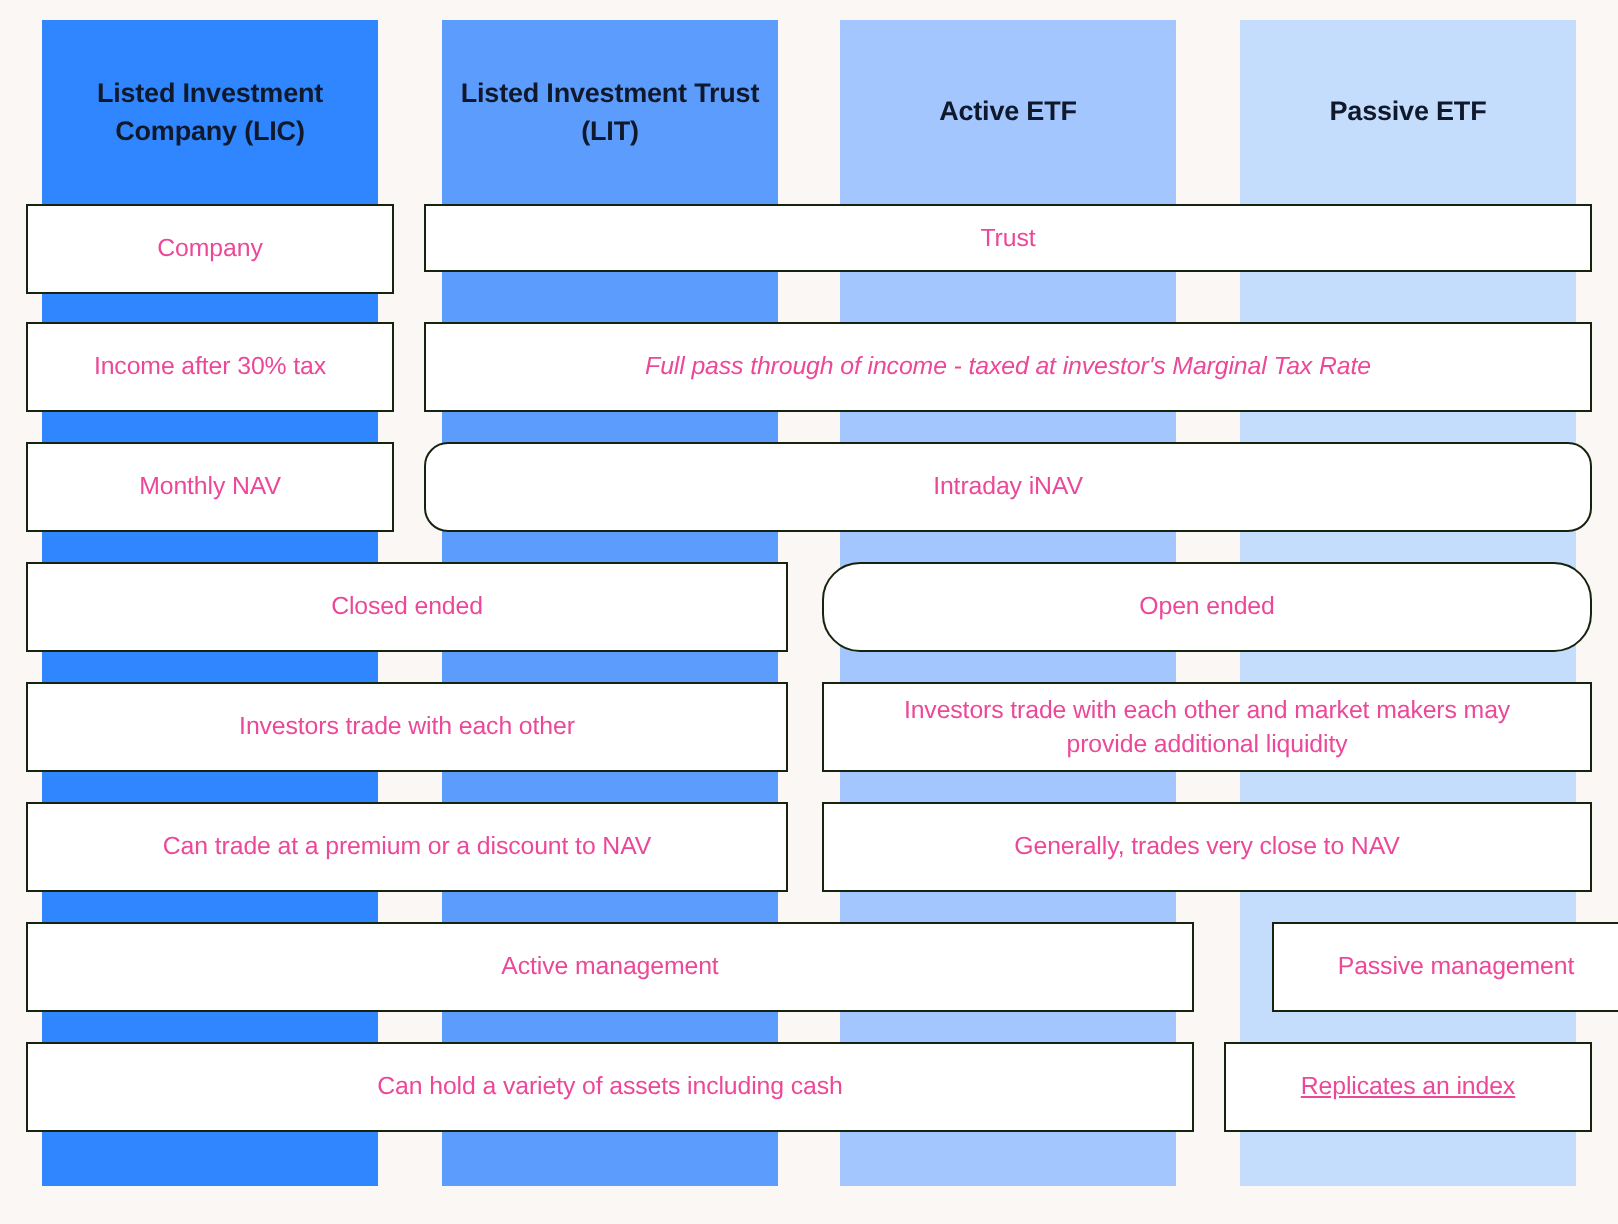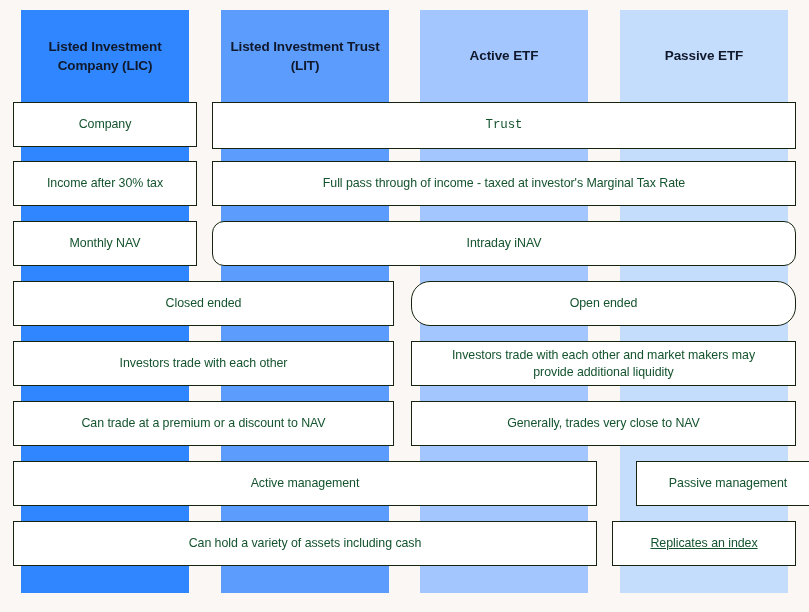--- a/index.html
+++ b/index.html
@@ -51,21 +51,21 @@
     background: #ffffff;
     border: 1px solid #16240f;
     box-sizing: border-box;
     display: flex;
     align-items: center;
     justify-content: center;
     text-align: center;
     padding: 4px 26px;
     font-size: 12.4px;
     line-height: 1.33;
-    color: #14532d;
+    color: #ec4899;
     letter-spacing: -0.05px;
   }
 </style>
 </head>
 <body>
 
 <div id="board">
 
   <div id="bands">
       <div class="col-band" style="left: 21px; width: 168px; background: rgb(47, 134, 254);"></div>
@@ -76,23 +76,23 @@
 
   <div id="headers">
       <div class="col-header" style="left: 21px; width: 168px; border-radius: 21px;">Listed Investment Company (LIC)</div>
       <div class="col-header" style="left: 221px; width: 168px;">Listed Investment Trust (LIT)</div>
       <div class="col-header" style="left: 420px; width: 168px;">Active ETF</div>
       <div class="col-header" style="left: 620px; width: 168px;">Passive ETF</div>
     </div>
 
   <div id="facts">
       <div class="fact-box" style="left: 13px; width: 184px; top: 102px; height: 45px;">Company</div>
-      <div class="fact-box" style="left: 212px; width: 584px; top: 102px; height: 47px; font-family: Liberation Mono, monospace;">Trust</div>
+      <div class="fact-box" style="left: 212px; width: 584px; top: 102px; height: 34px;">Trust</div>
       <div class="fact-box" style="left: 13px; width: 184px; top: 161px; height: 45px;">Income after 30% tax</div>
-      <div class="fact-box" style="left: 212px; width: 584px; top: 161px; height: 45px;">Full pass through of income - taxed at investor's Marginal Tax Rate</div>
+      <div class="fact-box" style="left: 212px; width: 584px; top: 161px; height: 45px; font-style: italic;">Full pass through of income - taxed at investor's Marginal Tax Rate</div>
       <div class="fact-box" style="left: 13px; width: 184px; top: 221px; height: 45px;">Monthly NAV</div>
       <div class="fact-box" style="left: 212px; width: 584px; top: 221px; height: 45px; border-radius: 12px;">Intraday iNAV</div>
       <div class="fact-box" style="left: 13px; width: 381px; top: 281px; height: 45px;">Closed ended</div>
       <div class="fact-box" style="left: 411px; width: 385px; top: 281px; height: 45px; border-radius: 19px;">Open ended</div>
       <div class="fact-box" style="left: 13px; width: 381px; top: 341px; height: 45px;">Investors trade with each other</div>
       <div class="fact-box" style="left: 411px; width: 385px; top: 341px; height: 45px;">Investors trade with each other and market makers may provide additional liquidity</div>
       <div class="fact-box" style="left: 13px; width: 381px; top: 401px; height: 45px;">Can trade at a premium or a discount to NAV</div>
       <div class="fact-box" style="left: 411px; width: 385px; top: 401px; height: 45px;">Generally, trades very close to NAV</div>
       <div class="fact-box" style="left: 13px; width: 584px; top: 461px; height: 45px;">Active management</div>
       <div class="fact-box" style="left: 612px; width: 184px; top: 461px; height: 45px; margin-left: 24px;">Passive management</div>

